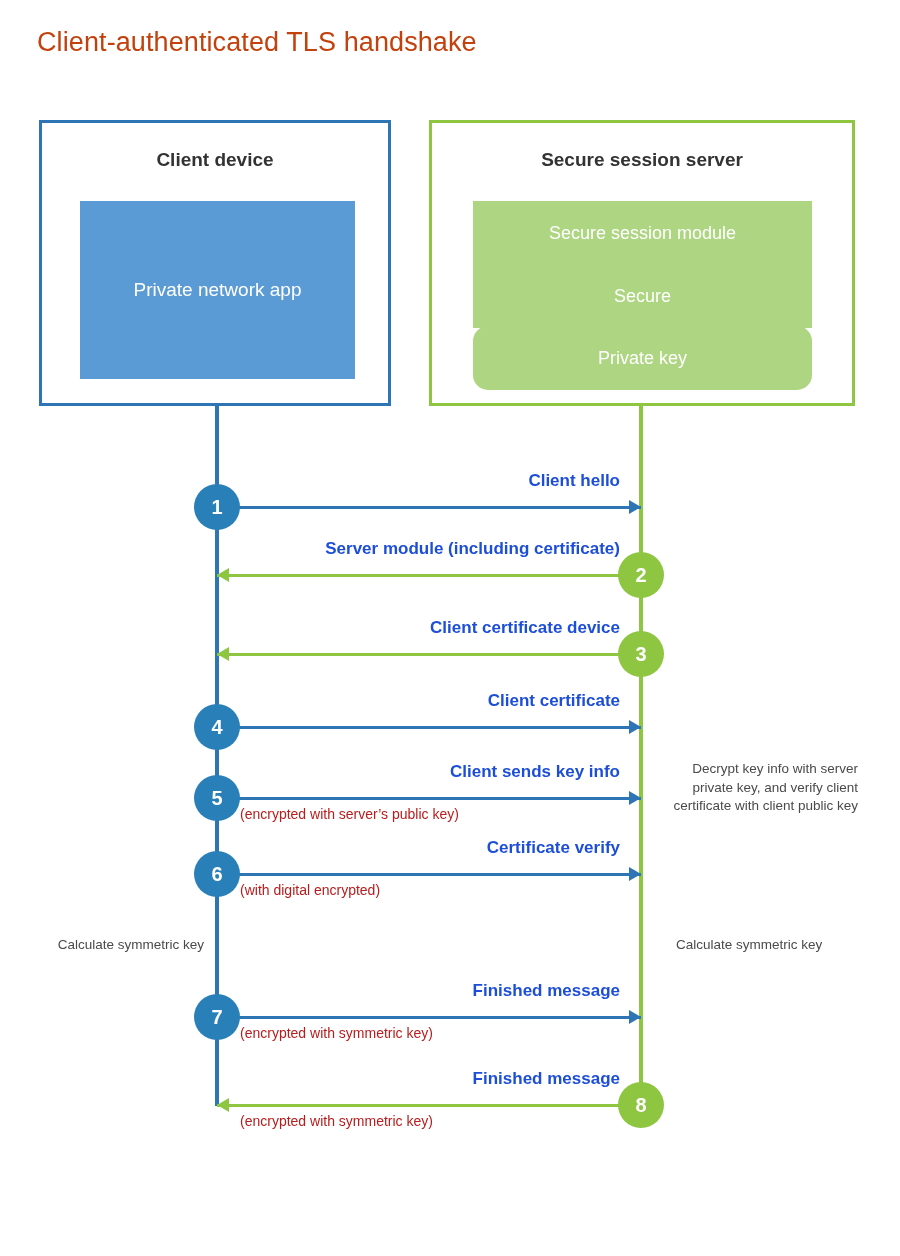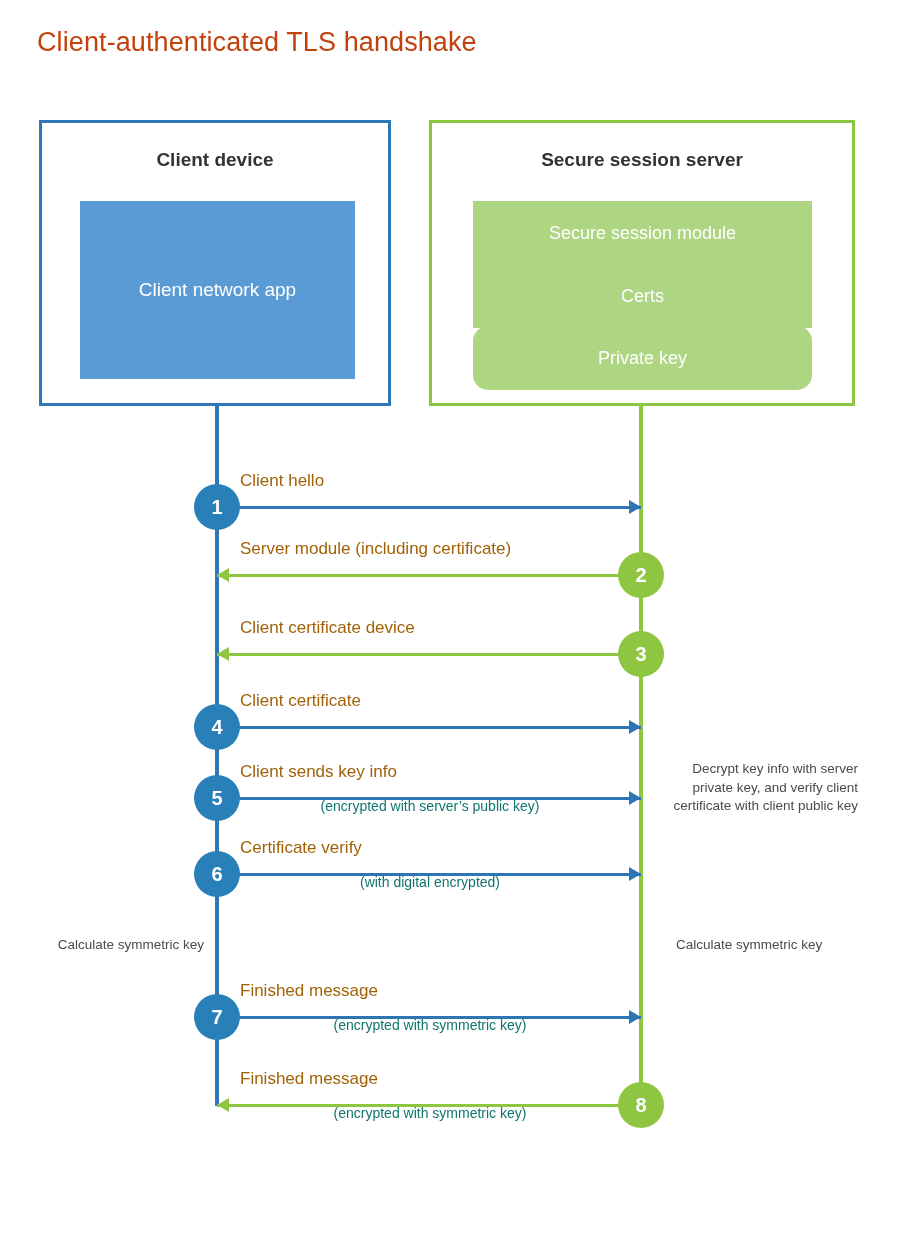--- a/index.html
+++ b/index.html
@@ -157,36 +157,35 @@
     align-items: center;
     justify-content: center;
   }
   .step-circle.blue { background: #2980b9; }
   .step-circle.green { background: #8ec641; }
 
   .msg-label {
     position: absolute;
     left: 240px;
     width: 380px;
-    text-align: left;
+    text-align: right;
     font-size: 17px;
-    font-weight: 400;
-    color: #a16207;
+    font-weight: 700;
+    color: #1d4ed8;
     top: -36px;
     white-space: nowrap;
   }
   .msg-sublabel {
     position: absolute;
     left: 240px;
     width: 380px;
-    text-align: center;
     font-size: 14px;
     font-weight: 300;
-    color: #0f766e;
-    top: 0;
+    color: #b91c1c;
+    top: 8px;
     white-space: nowrap;
   }
 
   
   .side-note {
     position: absolute;
     font-size: 13.5px;
     font-weight: 300;
     color: #4a4a4a;
     line-height: 1.38;
@@ -212,27 +211,27 @@
 </style>
 </head>
 <body>
 
 <div id="stage">
 
   <div class="title">Client-authenticated TLS handshake</div>
 
   <div class="party-box client">
     <div class="party-title">Client device</div>
-    <div class="client-app">Client network app</div>
+    <div class="client-app">Private network app</div>
   </div>
 
   <div class="party-box server">
     <div class="party-title">Secure session server</div>
     <div class="server-bar b0">Secure session module</div>
-    <div class="server-bar b1">Certs</div>
+    <div class="server-bar b1">Secure</div>
     <div class="server-bar b2">Private key</div>
   </div>
 
   <div class="lifeline client"></div>
   <div class="lifeline server"></div>
 
   <div id="messages">
       <div class="msg" style="top: 507px;">
         <div class="arrow-line blue" style="left: 217px; width: 424px;"></div>
         <div class="arrow-head right blue" style="left: 629px;"></div>

